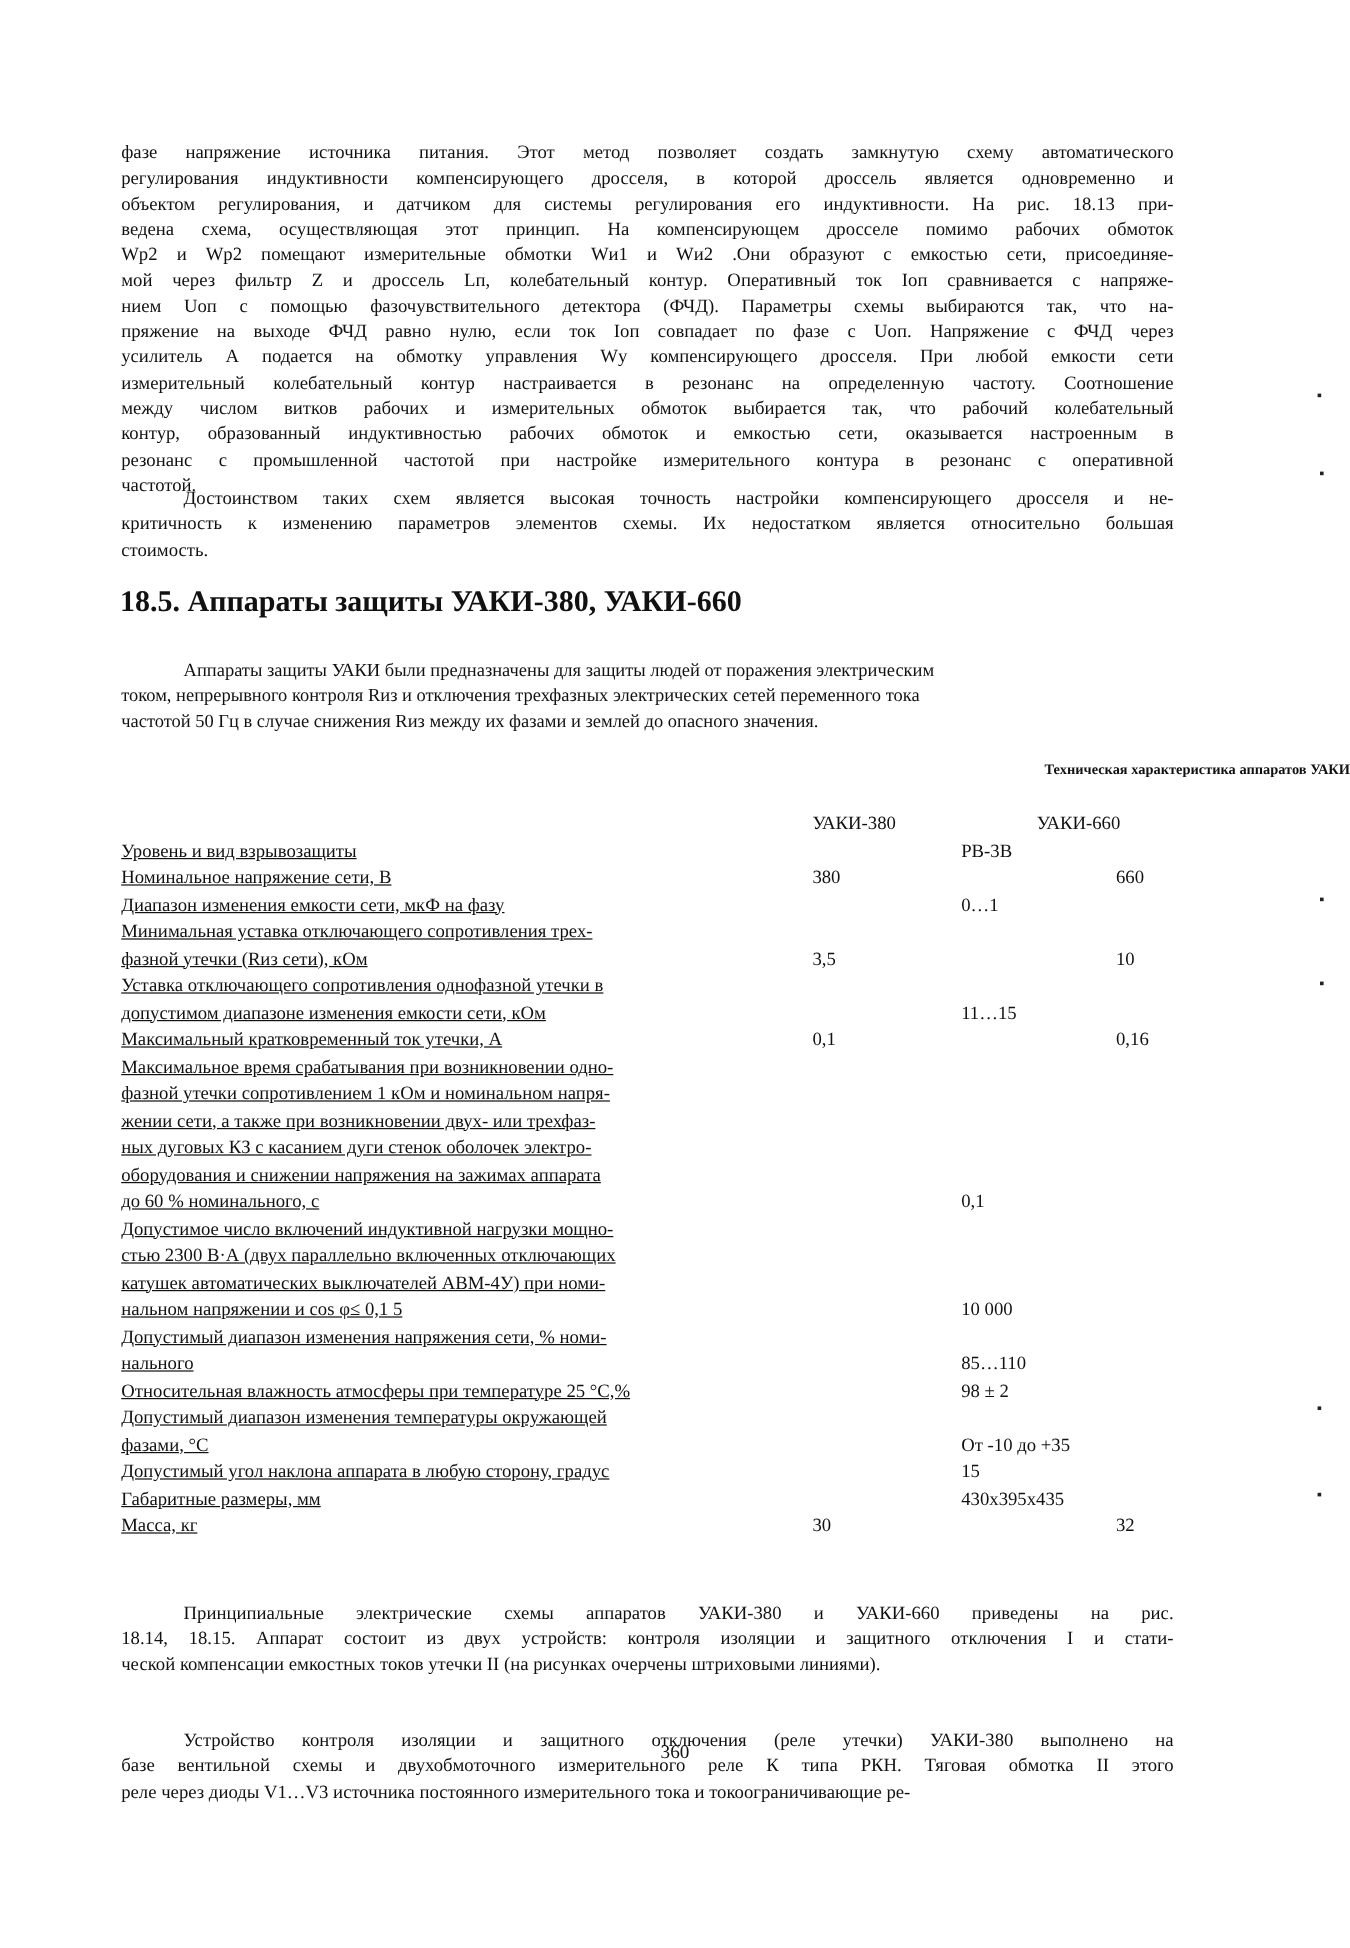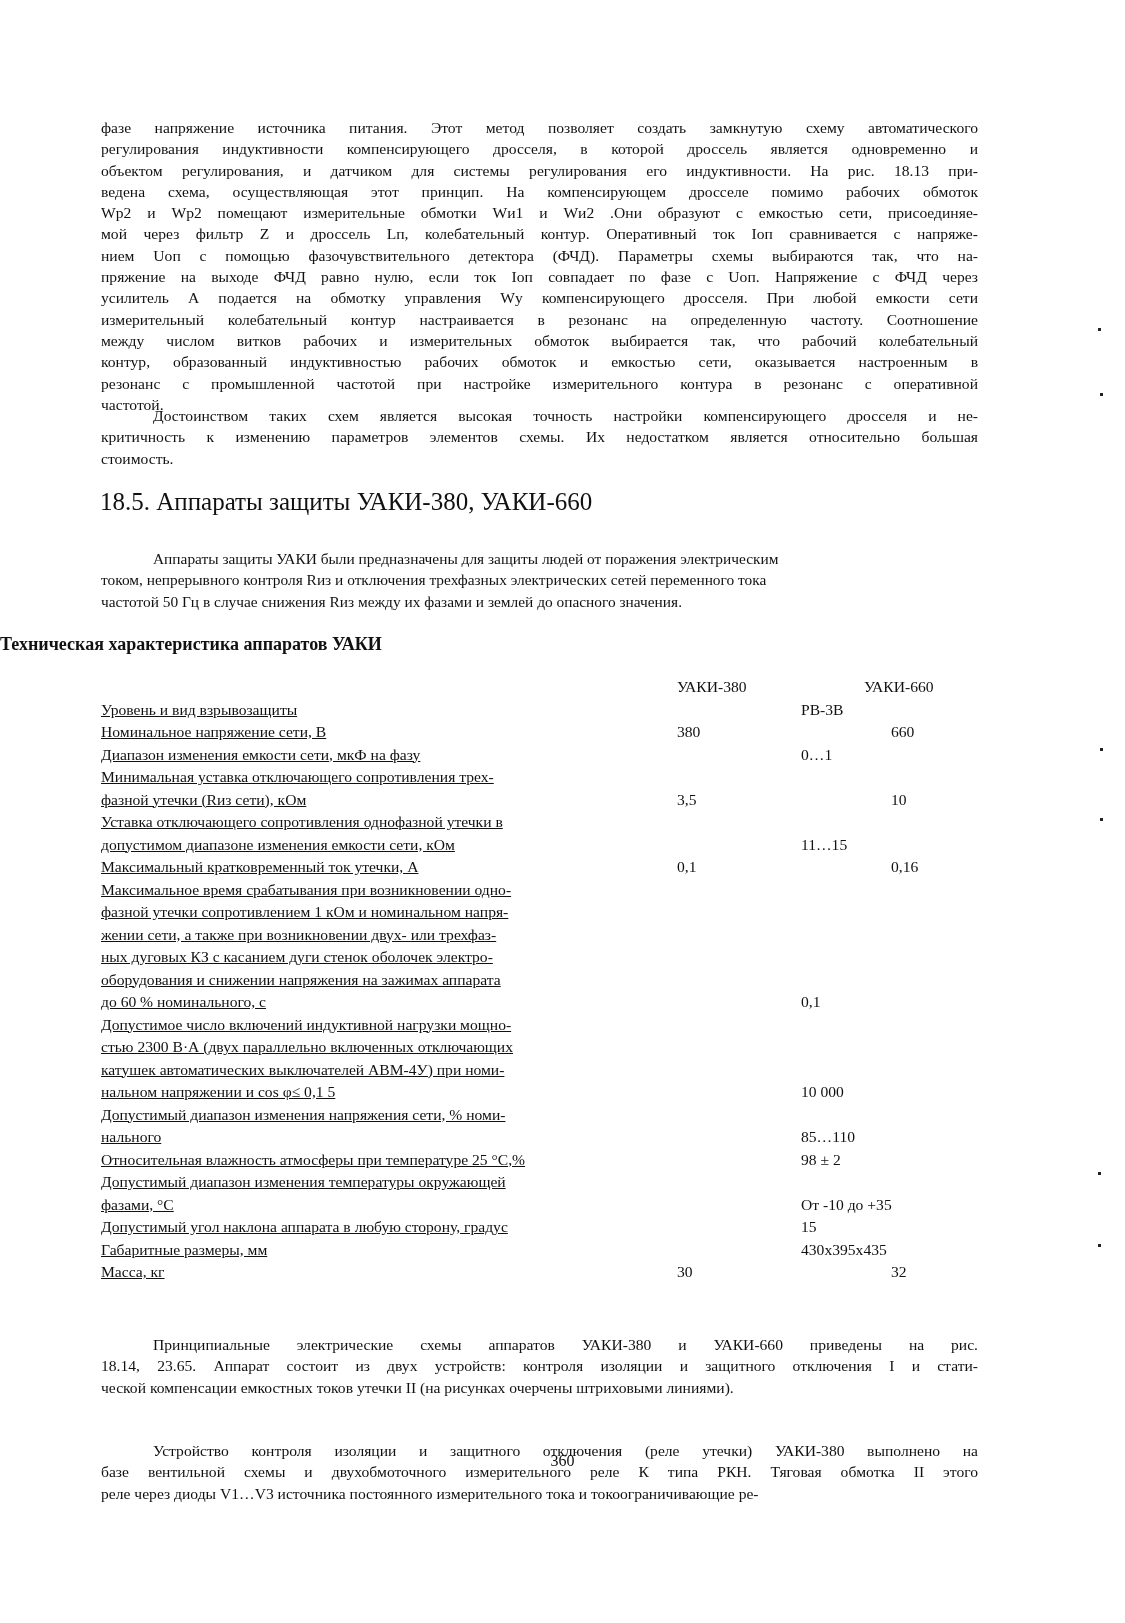--- a/index.html
+++ b/index.html
@@ -3,30 +3,30 @@
   <meta charset="utf-8">
   <style>
     html, body { margin: 0; padding: 0; background: #ffffff; }
     body { width: 1125px; height: 1623px; position: relative; overflow: hidden;
       font-family: "Liberation Serif", "DejaVu Serif", serif; color: #111; }
     .page { position: absolute; left: 0; top: 0; width: 1125px; height: 1623px; }
     .para { position: absolute; left: 101px; width: 877px; font-size: 15.6px; line-height: 21.3px;
       text-align: justify; }
     .para .ln { display: block; text-align: justify; text-align-last: justify; white-space: nowrap; }
     .para .ln.last { text-align-last: left; }
-    .heading { position: absolute; left: 100px; top: 488px; font-size: 25px; font-weight: normal; }
-    .tbl-title { position: absolute; left: 0; width: 1125px; top: 634px; text-align: left;
-      font-size: 18px; font-weight: bold; }
+    .heading { position: absolute; left: 100px; top: 488px; font-size: 25px; font-weight: bold; }
+    .tbl-title { position: absolute; left: 0; width: 1125px; top: 634px; text-align: right;
+      font-size: 12px; font-weight: bold; }
     .tbl { position: absolute; left: 101px; top: 676px; width: 880px; font-size: 15.6px; text-decoration: underline; }
     .trow { position: relative; }
     .trow .lbl { display: block; width: 520px; line-height: 22.5px; }
     .cell { position: absolute; bottom: 0; line-height: 22.5px; white-space: nowrap; }
     .c1 { left: 576px; }
     .c2 { left: 700px; }
-    .c3 { left: 790px; }
+    .c3 { left: 829px; }
     .hdr .cell { position: absolute; }
     .pagenum { position: absolute; left: 0; width: 1125px; top: 1452px; text-align: center; font-size: 16px; }
     .mark { position: absolute; width: 3px; height: 3px; background: #222; }
   </style>
 </head>
 <body>
 
 <div class="page">
 
   <div class="para" id="p-intro" style="top:117px;">
@@ -135,21 +135,21 @@
       </div>
       <div class="trow">
         <span class="lbl">Масса, кг</span>
         <span class="cell c1">30</span>
         <span class="cell c3">32</span>
       </div>
     </div>
 
   <div class="para" id="p-schemes" style="top:1334px;">
       <span class="ln" style="padding-left: 52px;">Принципиальные электрические схемы аппаратов УАКИ-380 и УАКИ-660 приведены на рис.</span>
-      <span class="ln">18.14, 23.65. Аппарат состоит из двух устройств: контроля изоляции и защитного отключения I и стати-</span>
+      <span class="ln">18.14, 18.15. Аппарат состоит из двух устройств: контроля изоляции и защитного отключения I и стати-</span>
       <span class="ln last">ческой компенсации емкостных токов утечки II (на рисунках очерчены штриховыми линиями).</span>
     </div>
   <div class="para" id="p-device" style="top:1398px;">
       <span class="ln" style="padding-left: 52px; margin-top: 42px;">Устройство контроля изоляции и защитного отключения (реле утечки) УАКИ-380  выполнено на</span>
       <span class="ln">базе вентильной схемы и двухобмоточного измерительного реле К типа РКН. Тяговая обмотка II этого</span>
       <span class="ln last">реле через диоды V1…V3 источника постоянного измерительного тока и токоограничивающие ре-</span>
     </div>
 
   <div class="pagenum">360</div>
 

